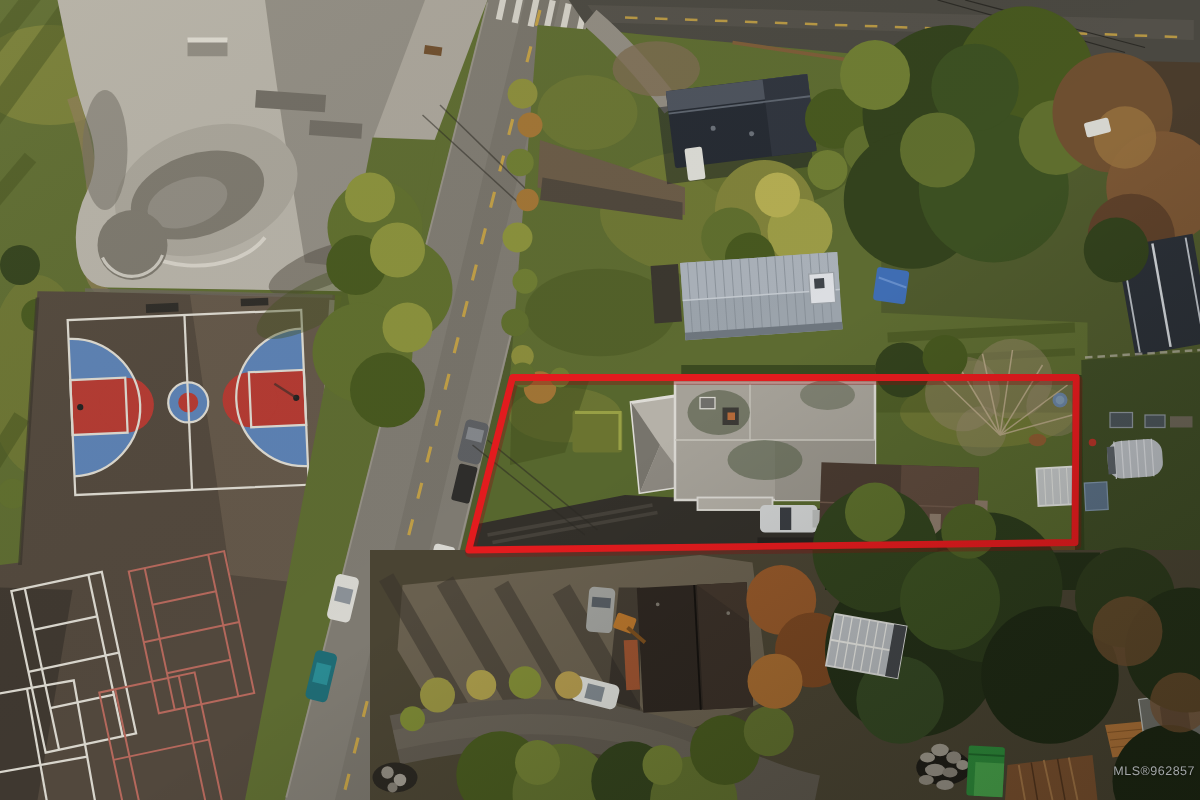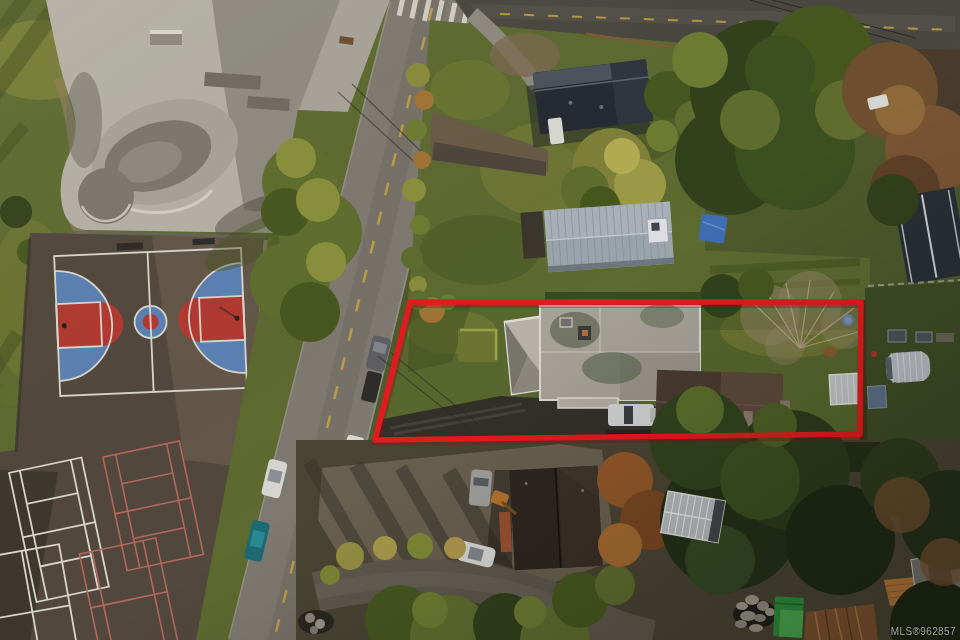--- a/index.html
+++ b/index.html
@@ -1,19 +1,19 @@
 <!DOCTYPE html>
 <html><head>
 <meta charset="utf-8">
 <style>
   html,body{margin:0;padding:0;background:#222;}
   .stage{position:relative;width:960px;height:640px;overflow:hidden;background:#4f5a2d;
          font-family:"Liberation Sans",sans-serif;}
   .stage svg{display:block}
-  .watermark{position:absolute;right:4px;bottom:3px;font-size:10px;letter-spacing:.4px;
+  .watermark{position:absolute;right:4px;bottom:17px;font-size:10px;letter-spacing:.4px;
              color:rgba(203,205,210,.78);text-shadow:0 0 2px rgba(0,0,0,.6);}
   
   .cA{fill:#b4b0a6}.cB{fill:#8d8980}.cC{fill:#7b776d}.cD{fill:#a6a298}.cE{fill:#d9d6cd}
   .asph{fill:#52483d}.asphL{fill:#6b5e4e}.asphD{fill:#3b352d}
   .road{fill:#7e7a71}.roadD{fill:#6f6b62}.roadT{fill:#4a4841}
   .g1{fill:#5d6b31}.g2{fill:#7d8138}.g3{fill:#44511f}.g4{fill:#57672e}.g5{fill:#8a8c3c}
   .t1{fill:#47581f}.t2{fill:#5f6e2e}.t3{fill:#89903c}.t4{fill:#33421d}.t5{fill:#243018}
   .t6{fill:#3c5022}.t7{fill:#6e7c33}
   .or1{fill:#a07435}.or2{fill:#94582a}.or3{fill:#7a4722}
   .br1{fill:#6e4f30}.br2{fill:#97876d}

